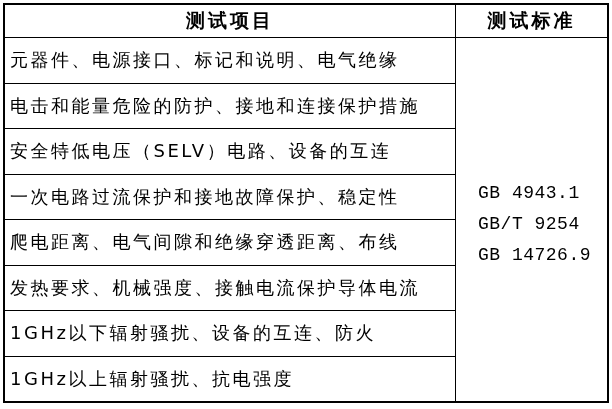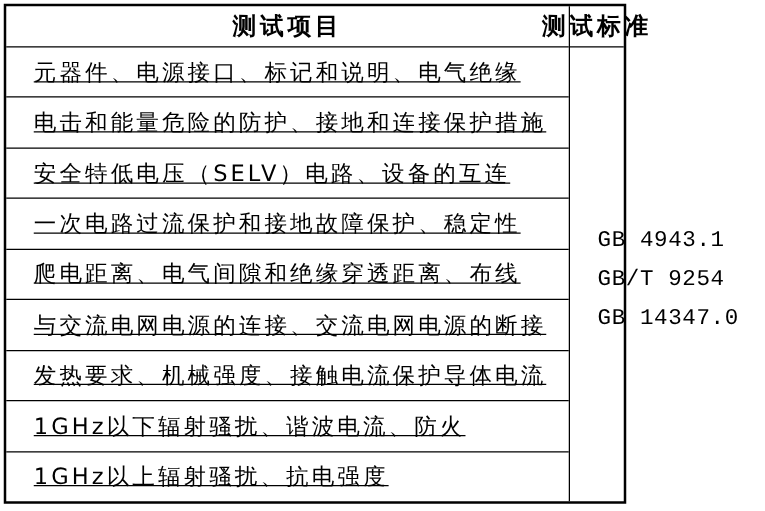--- a/index.html
+++ b/index.html
@@ -6,21 +6,21 @@
   html, body {
     width: 612px; height: 409px;
     background: #ffffff;
     font-family: "DejaVu Sans", "DejaVu Serif", sans-serif;
     color: #000000;
     overflow: hidden;
   }
   .doc-table {
     position: absolute;
     left: 3px; top: 3px;
-    width: 498px; height: 400px;
+    width: 606px; height: 400px;
     border: 2.5px solid #000;
     display: grid;
     grid-template-columns: 451px 1fr;
     background: #fff;
   }
   .col { display: flex; flex-direction: column; min-width: 0; }
   .col-left { border-right: 1.5px solid #000; }
   .header-cell {
     height: 33px;
     flex: 0 0 33px;
@@ -32,26 +32,25 @@
     font-size: 19px;
     letter-spacing: 3px;
     white-space: nowrap;
   }
   .body-rows { flex: 1; display: flex; flex-direction: column; }
   .row {
     flex: 1;
     border-bottom: 1.3px solid #000;
     display: flex;
     align-items: center;
-    padding-left: 22px;
+    padding-left: 5px;
     font-size: 18px;
     letter-spacing: 2.5px;
     white-space: nowrap;
     overflow: hidden;
-    text-decoration: underline;
   }
   .row:last-child { border-bottom: none; }
   .standards-cell {
     flex: 1;
     display: flex;
     flex-direction: column;
     align-items: center;
     justify-content: center;
     padding-top: 10px;
   }
@@ -71,29 +70,28 @@
 <div class="doc-table">
 
   <div class="col col-left">
     <div class="header-cell">测试项目</div>
     <div class="body-rows">
       <div class="row">元器件、电源接口、标记和说明、电气绝缘</div>
       <div class="row">电击和能量危险的防护、接地和连接保护措施</div>
       <div class="row">安全特低电压（SELV）电路、设备的互连</div>
       <div class="row">一次电路过流保护和接地故障保护、稳定性</div>
       <div class="row">爬电距离、电气间隙和绝缘穿透距离、布线</div>
-      <div class="row">与交流电网电源的连接、交流电网电源的断接</div>
       <div class="row">发热要求、机械强度、接触电流保护导体电流</div>
-      <div class="row">1GHz以下辐射骚扰、谐波电流、防火</div>
+      <div class="row">1GHz以下辐射骚扰、设备的互连、防火</div>
       <div class="row">1GHz以上辐射骚扰、抗电强度</div>
     </div>
   </div>
 
   <div class="col">
     <div class="header-cell">测试标准</div>
     <div class="standards-cell">
       <div class="standard-line">GB 4943.1</div>
       <div class="standard-line">GB/T 9254</div>
-      <div class="standard-line">GB 14347.0</div>
+      <div class="standard-line">GB 14726.9</div>
     </div>
   </div>
 
 </div>
 
 </body></html>

